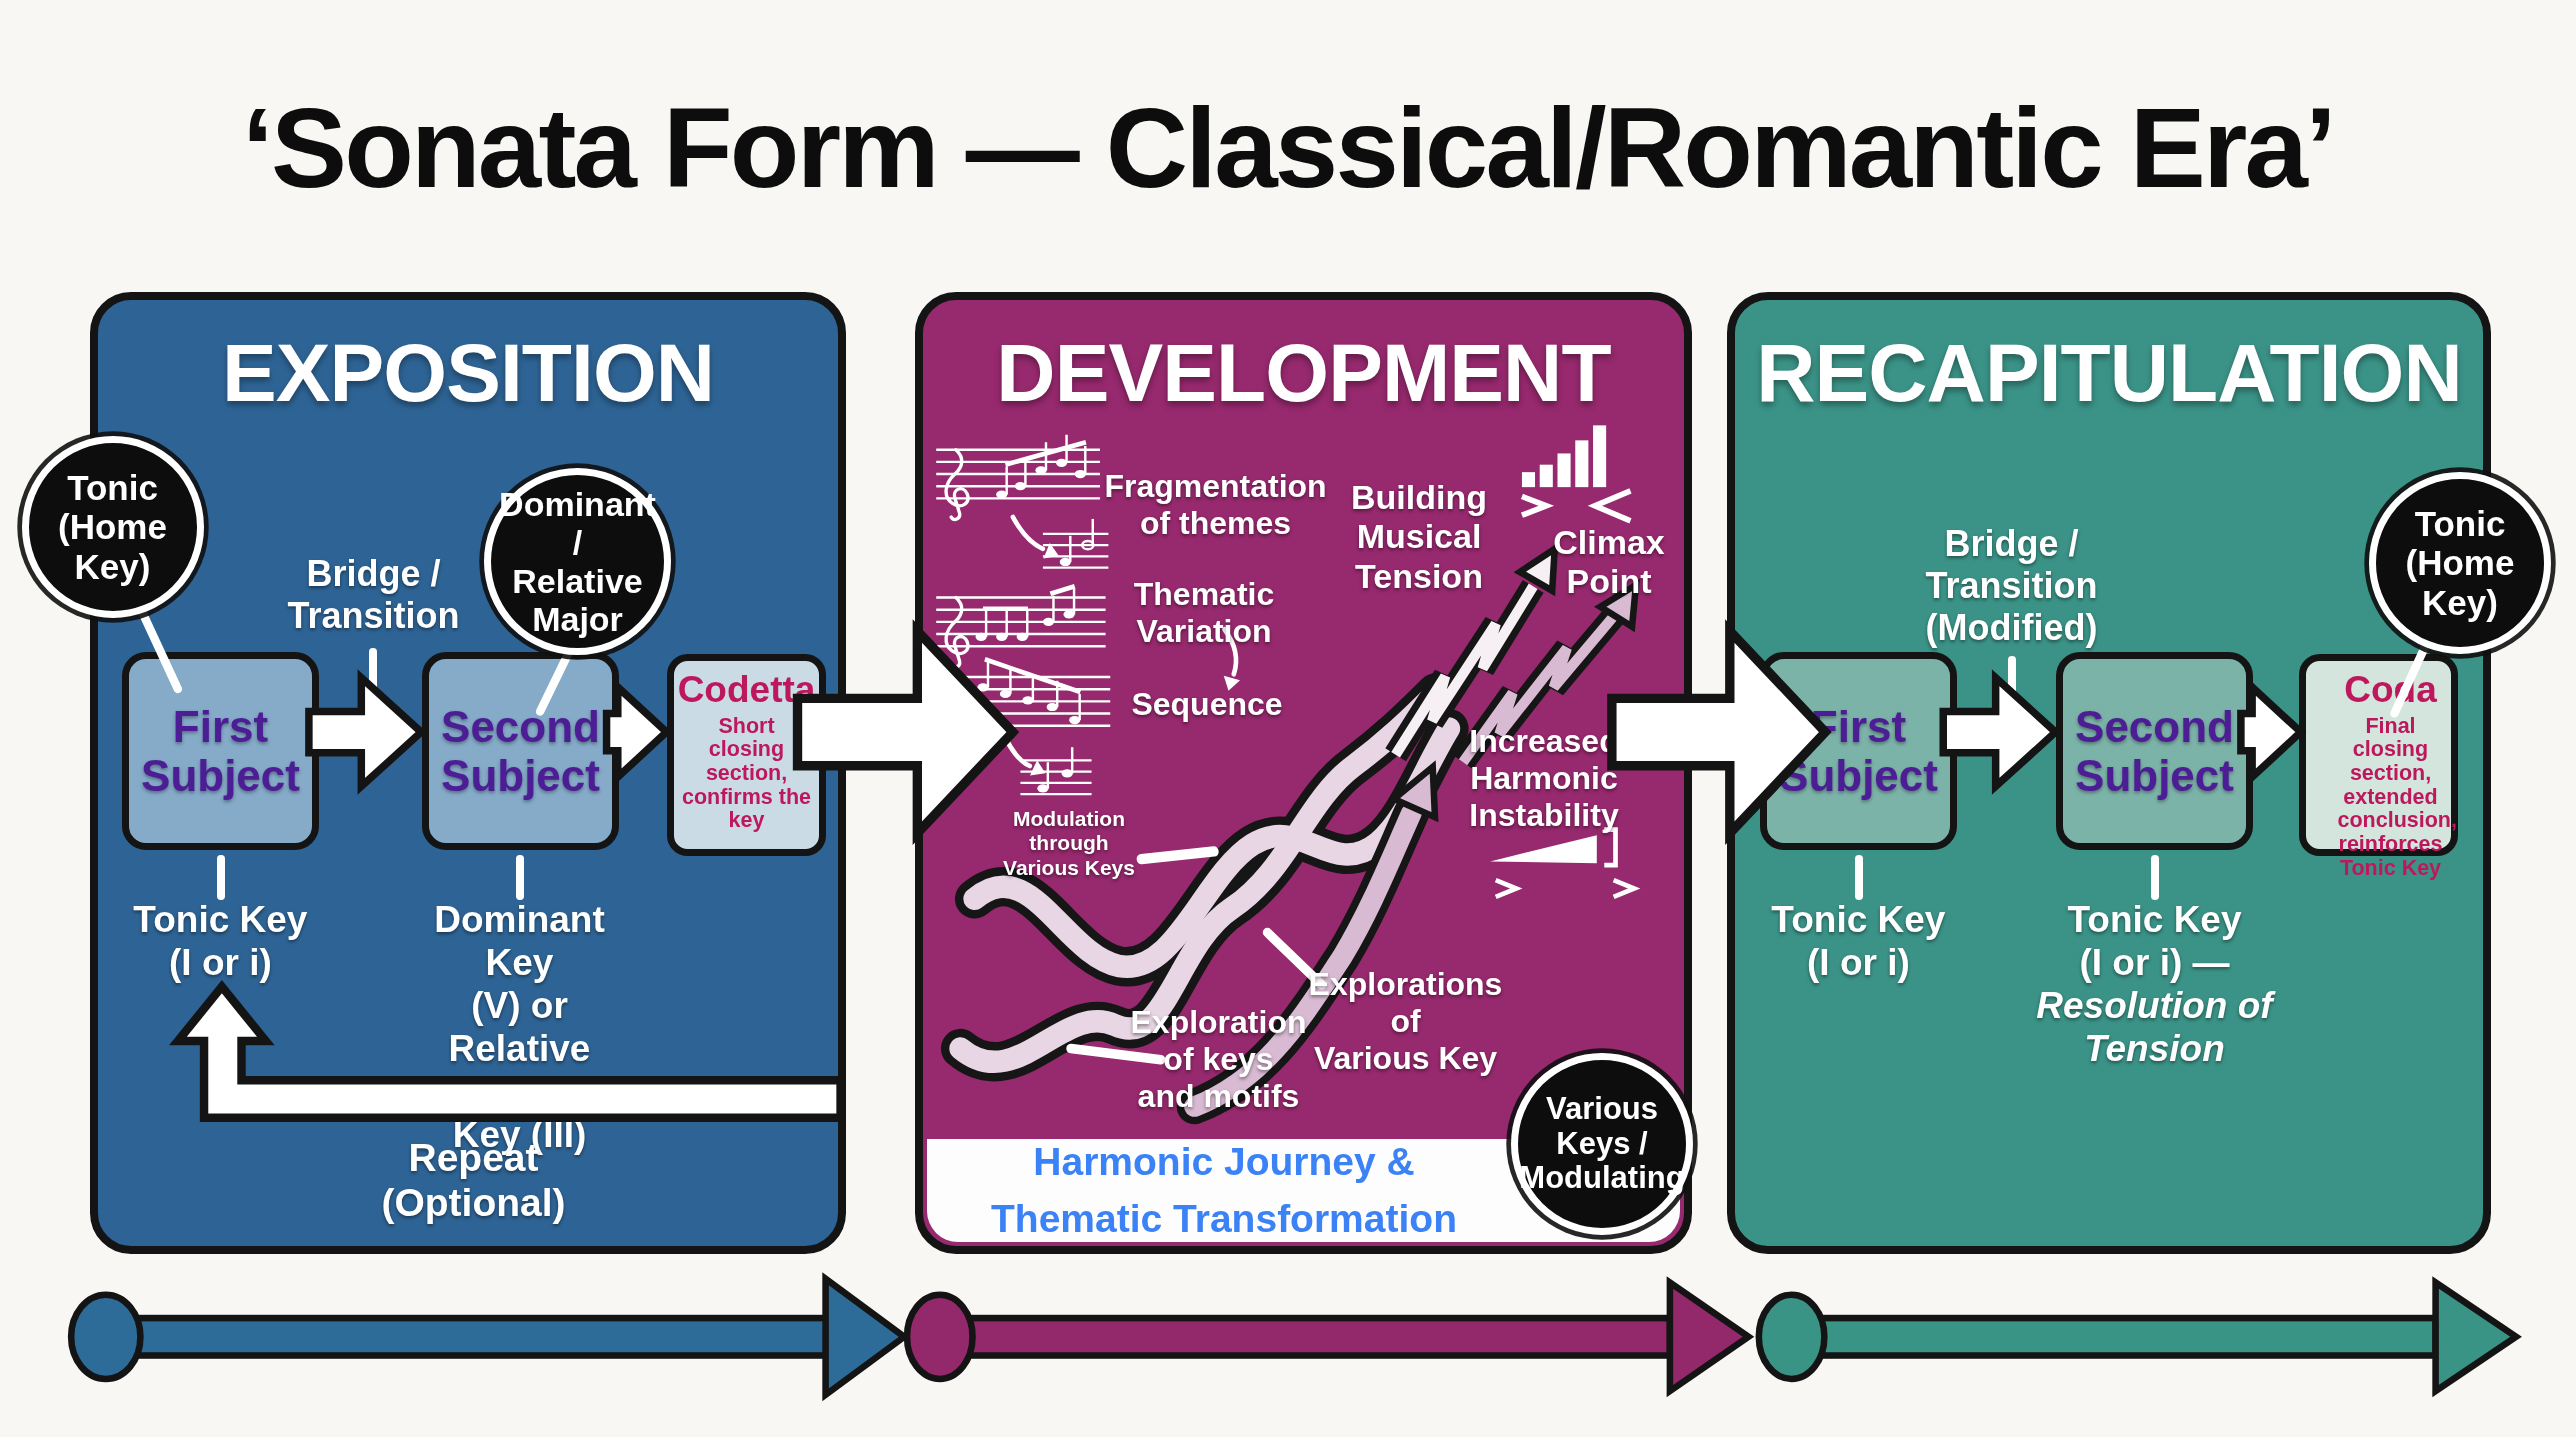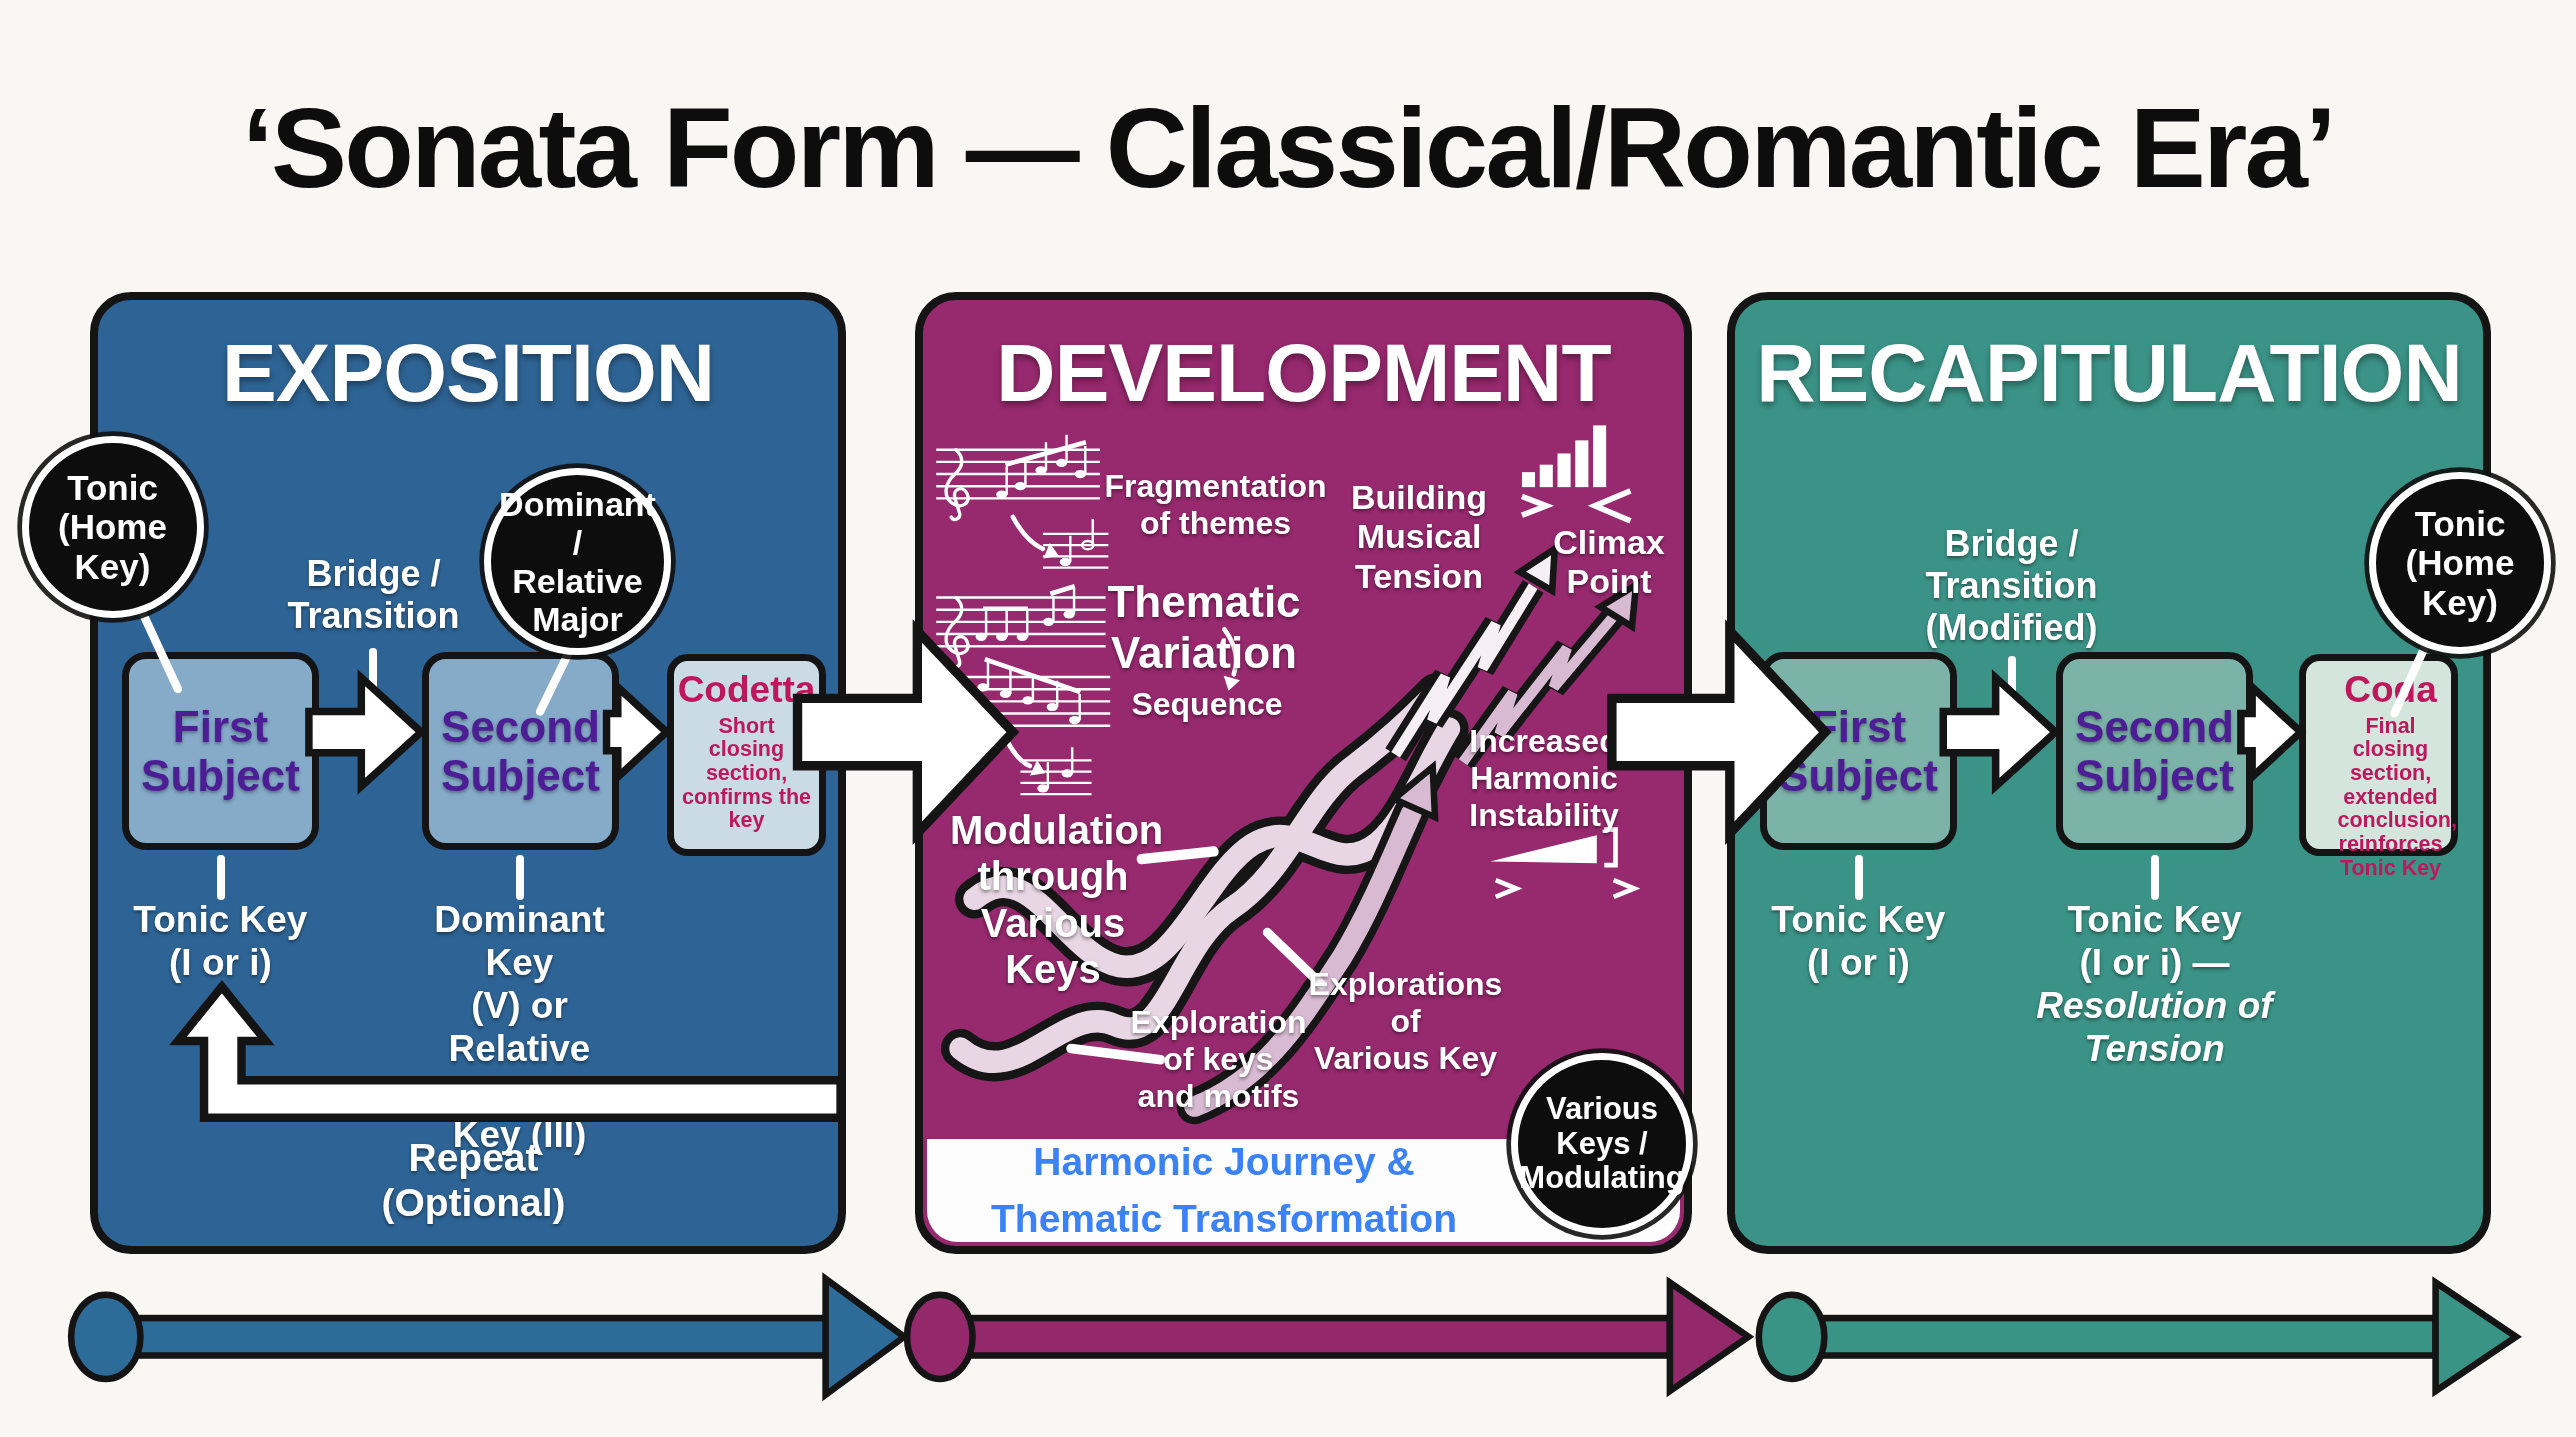--- a/index.html
+++ b/index.html
@@ -233,40 +233,40 @@
         <rect x="228" y="588" width="88" height="11" rx="5" fill="#fff" transform="rotate(-6 272 593)"></rect>
         <line x1="368" y1="676" x2="426" y2="732" stroke="#fff" stroke-width="10" stroke-linecap="round"></line>
         <line x1="158" y1="800" x2="254" y2="812" stroke="#fff" stroke-width="10" stroke-linecap="round"></line>
       </g>
     </svg>
 
     <div class="wlabel" style="left:180px;top:168px;width:225px;font-size:32px;">
       <div>Fragmentation</div>
       <div>of themes</div>
     </div>
-    <div class="wlabel" style="left:178px;top:276px;width:206px;font-size:44px;">
+    <div class="wlabel" style="left:178px;top:276px;width:206px;font-size:32px;">
       <div>Thematic</div>
       <div>Variation</div>
     </div>
     <div class="wlabel" style="left:181px;top:386px;width:206px;font-size:32px;">Sequence</div>
     <div class="wlabel" style="left:393px;top:178px;width:206px;font-size:34px;">
       <div>Building</div>
       <div>Musical</div>
       <div>Tension</div>
     </div>
     <div class="wlabel" style="left:602px;top:223px;width:168px;font-size:34px;">
       <div>Climax</div>
       <div>Point</div>
     </div>
     <div class="wlabel" style="left:518px;top:423px;width:206px;font-size:32px;">
       <div>Increased</div>
       <div>Harmonic</div>
       <div>Instability</div>
     </div>
-    <div class="wlabel" style="left:27px;top:507px;width:206px;font-size:40px;">
+    <div class="wlabel" style="left:43px;top:507px;width:206px;font-size:21px;">
       <div>Modulation</div>
       <div>through</div>
       <div>Various Keys</div>
     </div>
     <div class="wlabel" style="left:370px;top:666px;width:225px;font-size:32px;">
       <div>Explorations of</div>
       <div>Various Key</div>
     </div>
     <div class="wlabel" style="left:183px;top:704px;width:225px;font-size:32px;">
       <div>Exploration</div>

